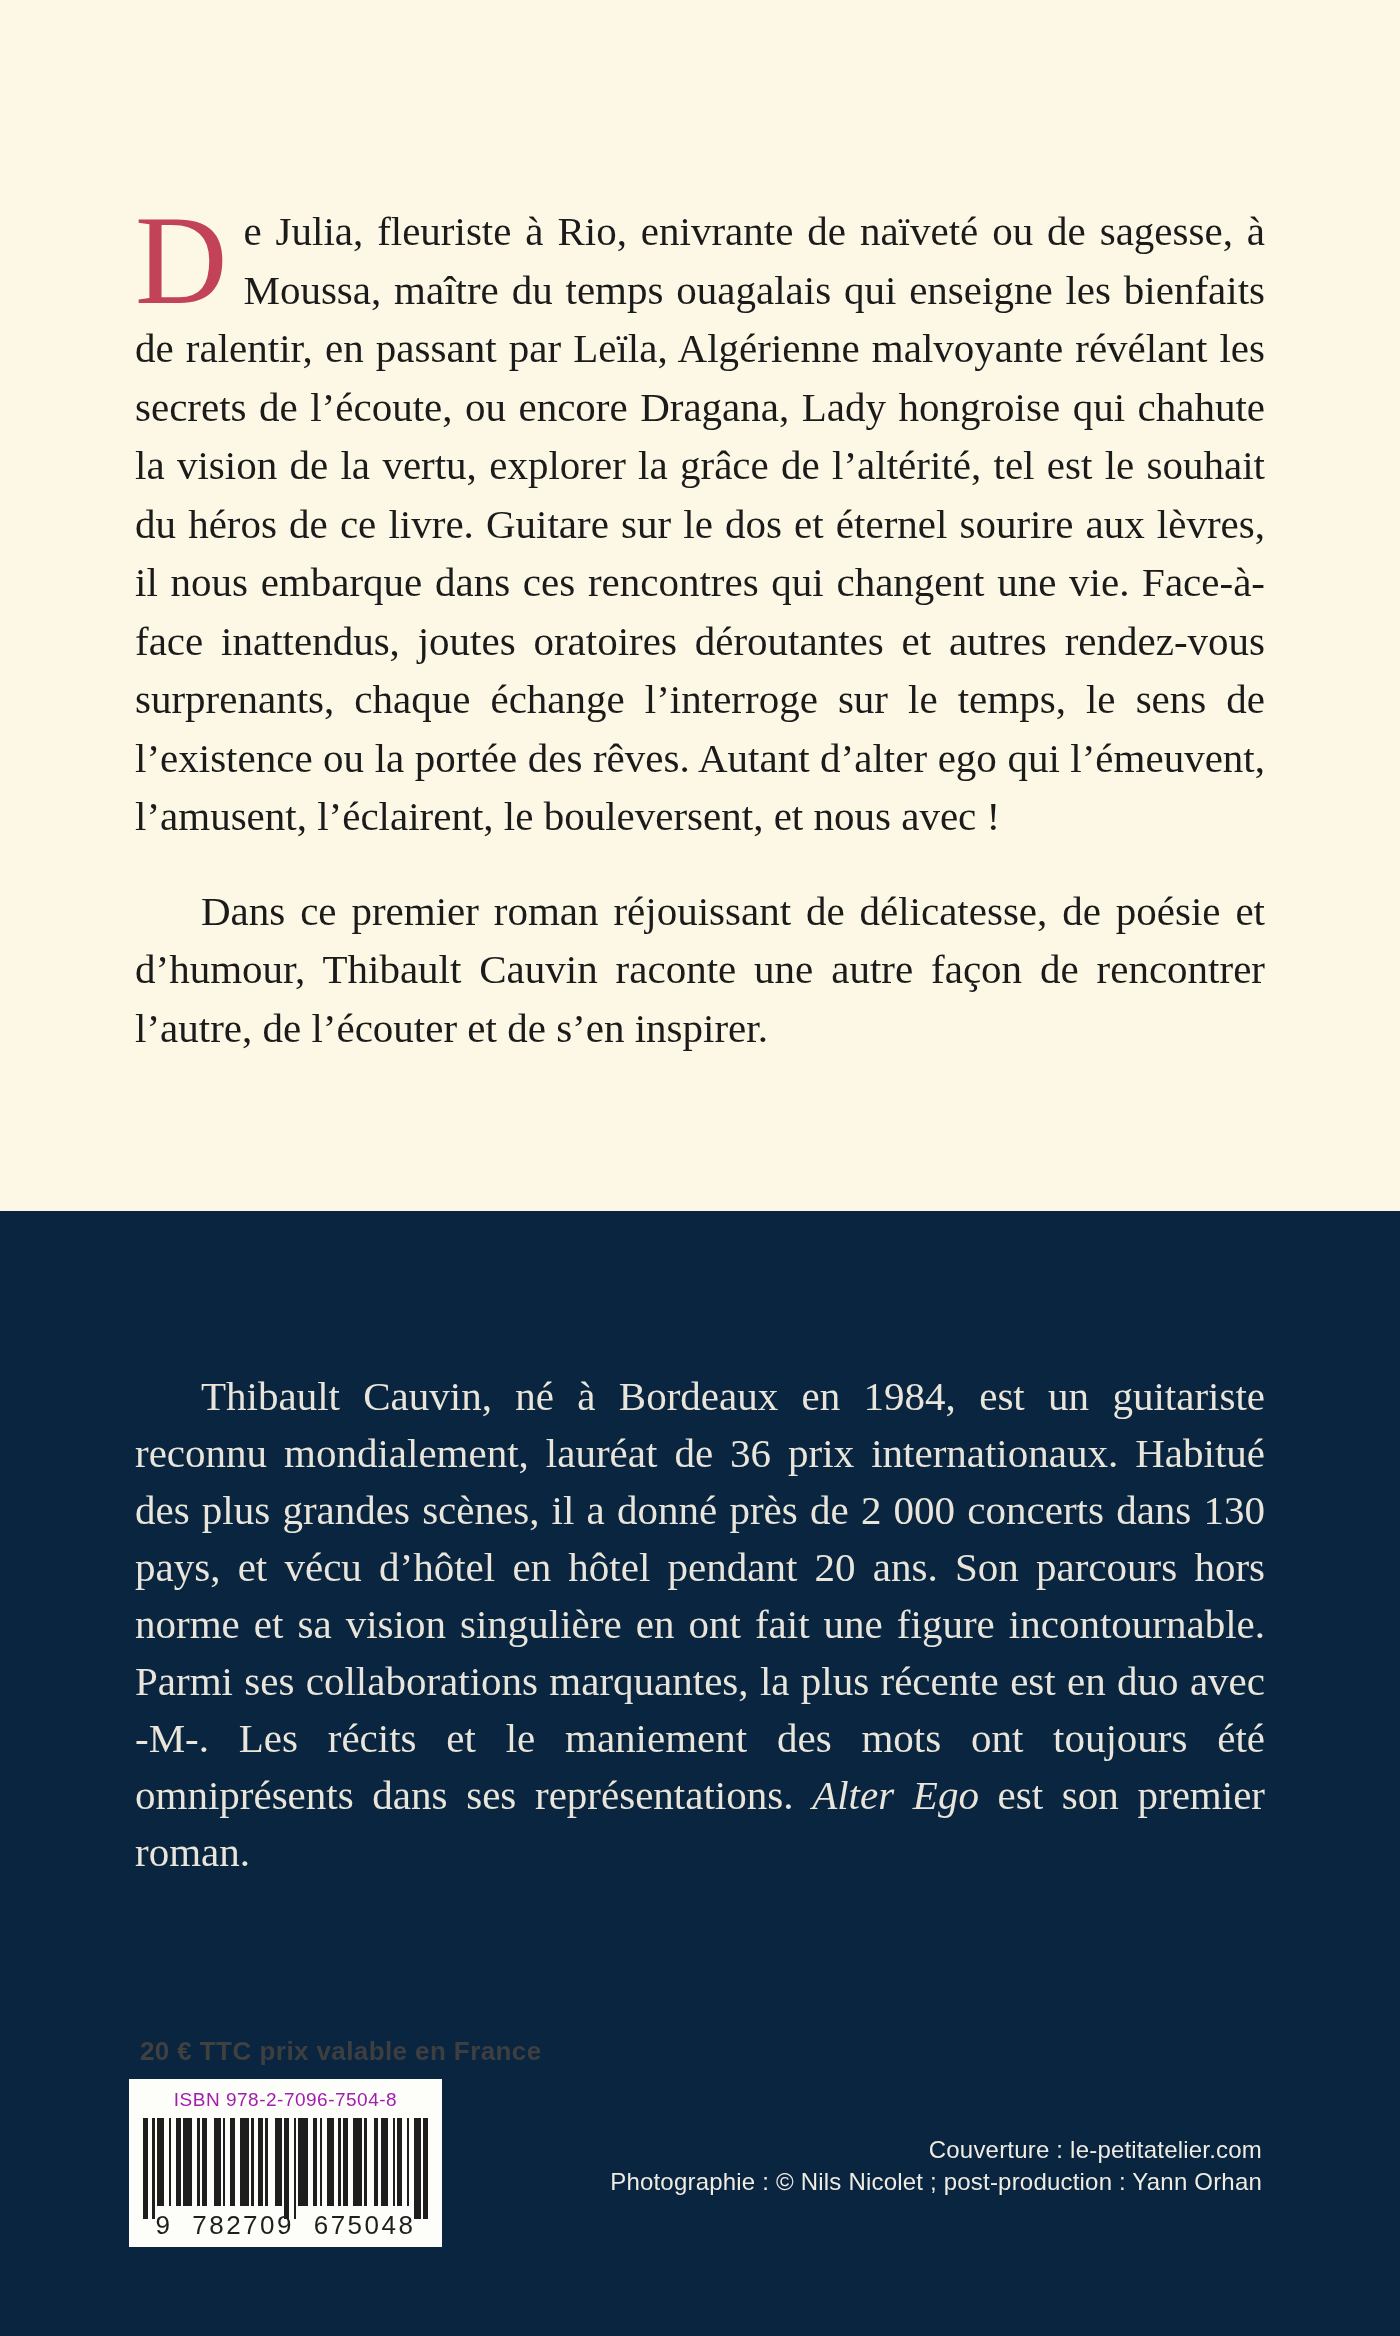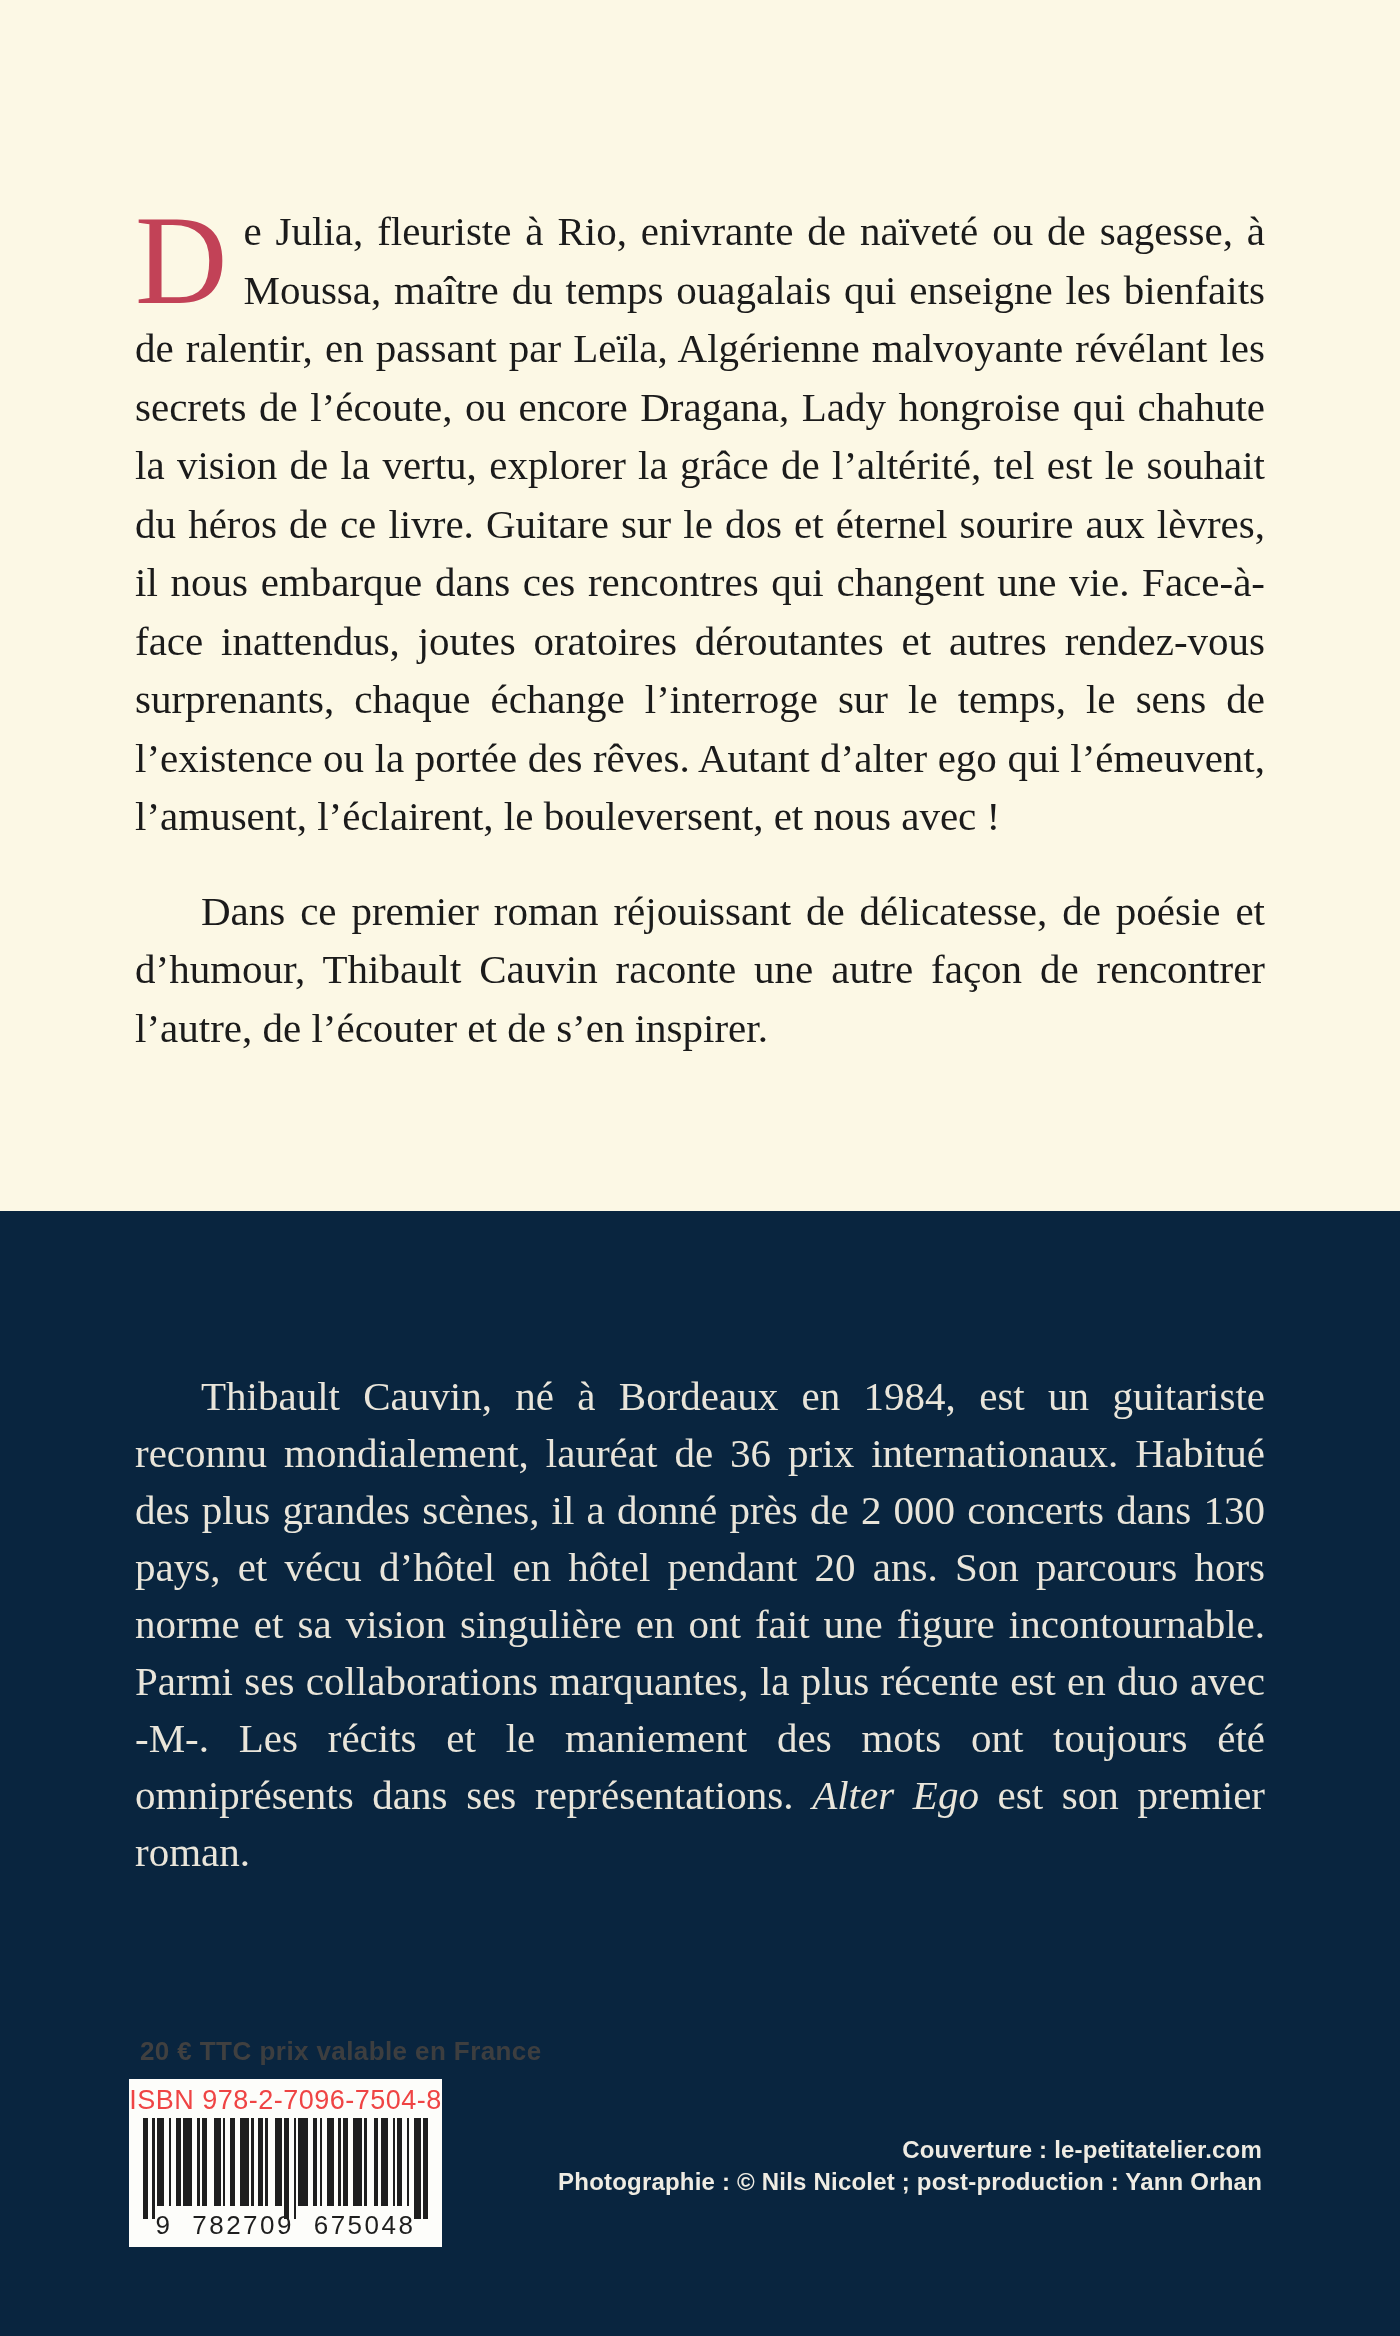--- a/index.html
+++ b/index.html
@@ -75,23 +75,23 @@
   
   .isbn-box{
     position:absolute;left:129px;top:2079px;
     width:313px;height:168px;
     background:var(--white);
     text-align:center;
     padding-top:5px;
   }
   .isbn-label{
     font-family:"Liberation Sans","DejaVu Sans",sans-serif;
-    font-size:27px;line-height:32px;
+    font-size:19px;line-height:32px;
     letter-spacing:.5px;
-    color:#ef4444;
+    color:#a21caf;
     white-space:nowrap;
   }
   .barcode{
     position:relative;
     height:88px;
     margin:2px 14px 0 14px;
     display:flex;align-items:flex-start;
   }
   .barcode .bar{background:#1E1E1E;height:88px;}
   .barcode .bar.tall{height:101px;}
@@ -110,21 +110,21 @@
     position:absolute;right:138px;top:2134px;
     text-align:right;
     font-family:"Liberation Sans","DejaVu Sans",sans-serif;
     color:#EFECE3;
   }
   .print-code{
     font-size:25px;font-weight:700;letter-spacing:.5px;
     margin-bottom:34px;
   }
   .credit-line{
-    font-size:24px;font-weight:700;letter-spacing:.2px;
+    font-size:24px;font-weight:400;letter-spacing:.2px;
     line-height:32px;
   }
 </style>
 </head>
 <body>
 
 <section class="cream-section">
   <div class="synopsis">
     <p>
       <span class="dropcap">D</span><span>e Julia, fleuriste à Rio, enivrante de naïveté ou de sagesse, à Moussa, maître du temps ouagalais qui enseigne les bienfaits de ralentir, en passant par Leïla, Algérienne malvoyante révélant les secrets de l’écoute, ou encore Dragana, Lady hongroise qui chahute la vision de la vertu, explorer la grâce de l’altérité, tel est le souhait du héros de ce livre. Guitare sur le dos et éternel sourire aux lèvres, il nous embarque dans ces rencontres qui changent une vie. Face-à-face inattendus, joutes oratoires déroutantes et autres rendez-vous surprenants, chaque échange l’interroge sur le temps, le sens de l’existence ou la portée des rêves. Autant d’alter ego qui l’émeuvent, l’amusent, l’éclairent, le bouleversent, et nous avec !</span>

